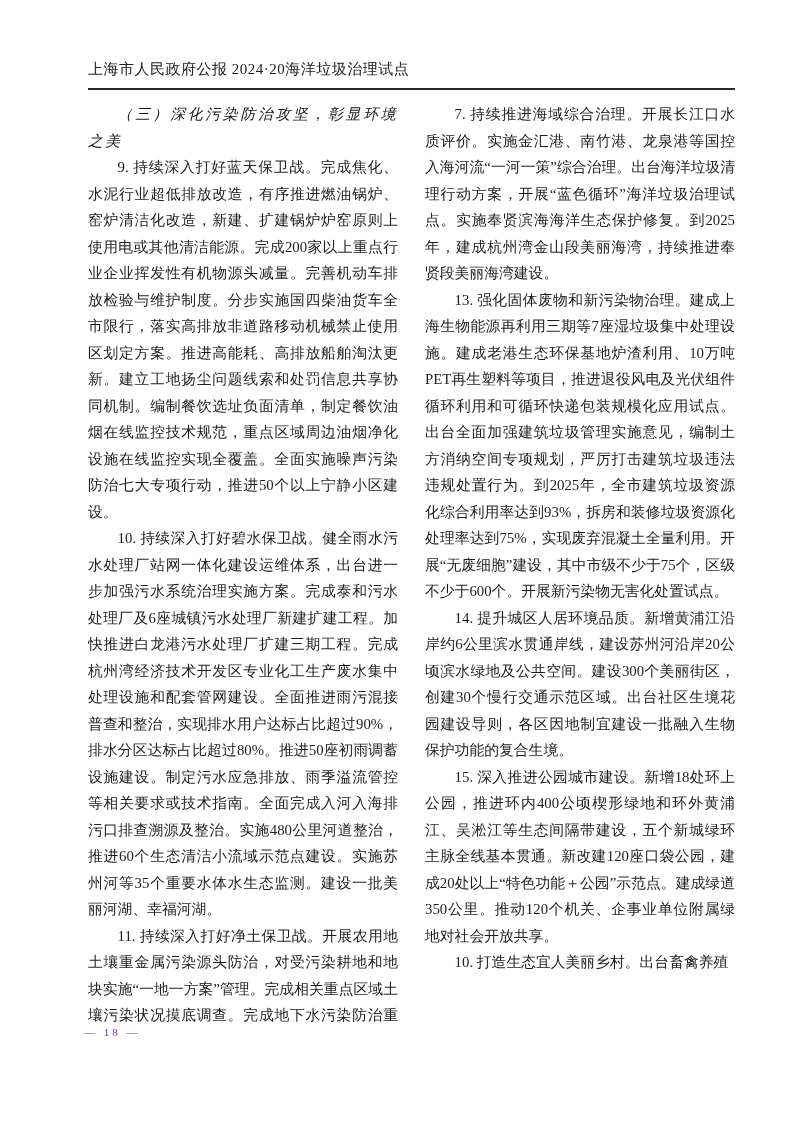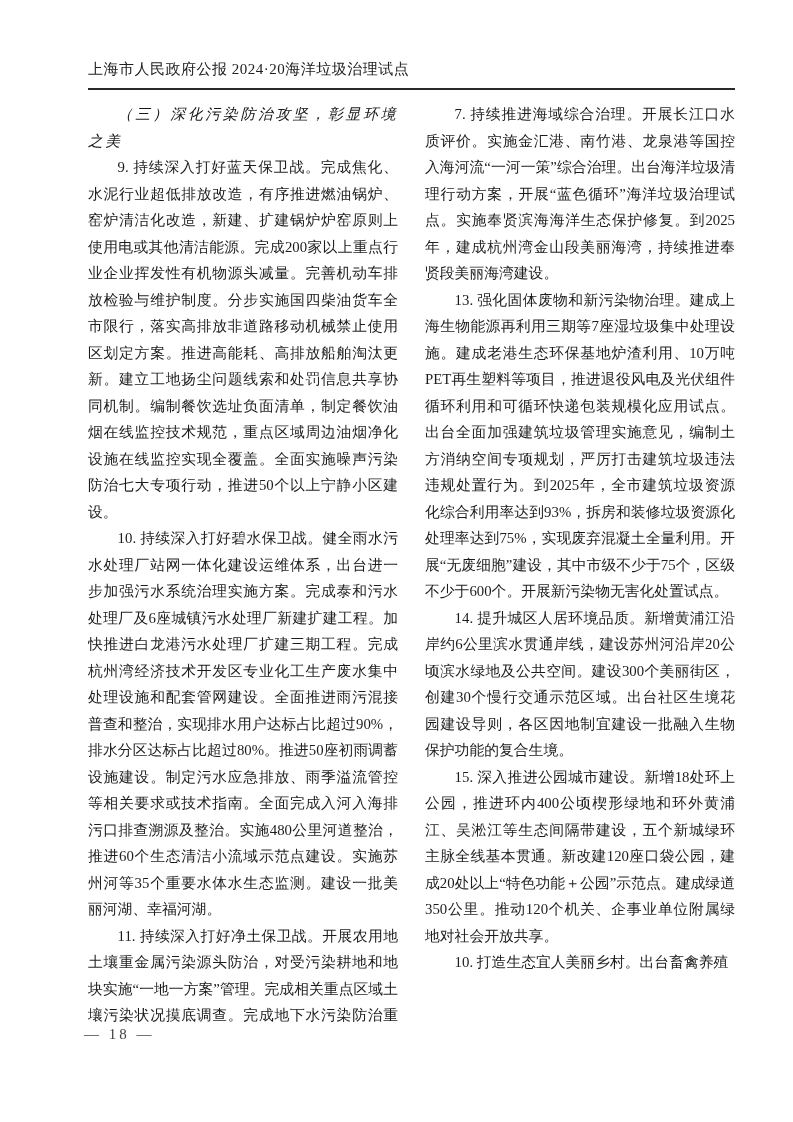--- a/index.html
+++ b/index.html
@@ -53,23 +53,23 @@
     font-weight: normal;
     font-style: italic;
     letter-spacing: 2.5px;
     text-indent: 2em;
     margin: 0;
     color: #161616;
   }
   .page-footer {
     position: absolute;
     left: 84px; top: 1026px;
-    font-size: 15px;
+    font-size: 11px;
     letter-spacing: 3px;
-    color: #404040;
+    color: #6d28d9;
   }
 </style>
 </head>
 <body>
 
 <div class="page">
 
   <header class="gazette-header">
     <span>上海市人民政府公报 2024·20</span>
     <span>海洋垃圾治理试点</span>

